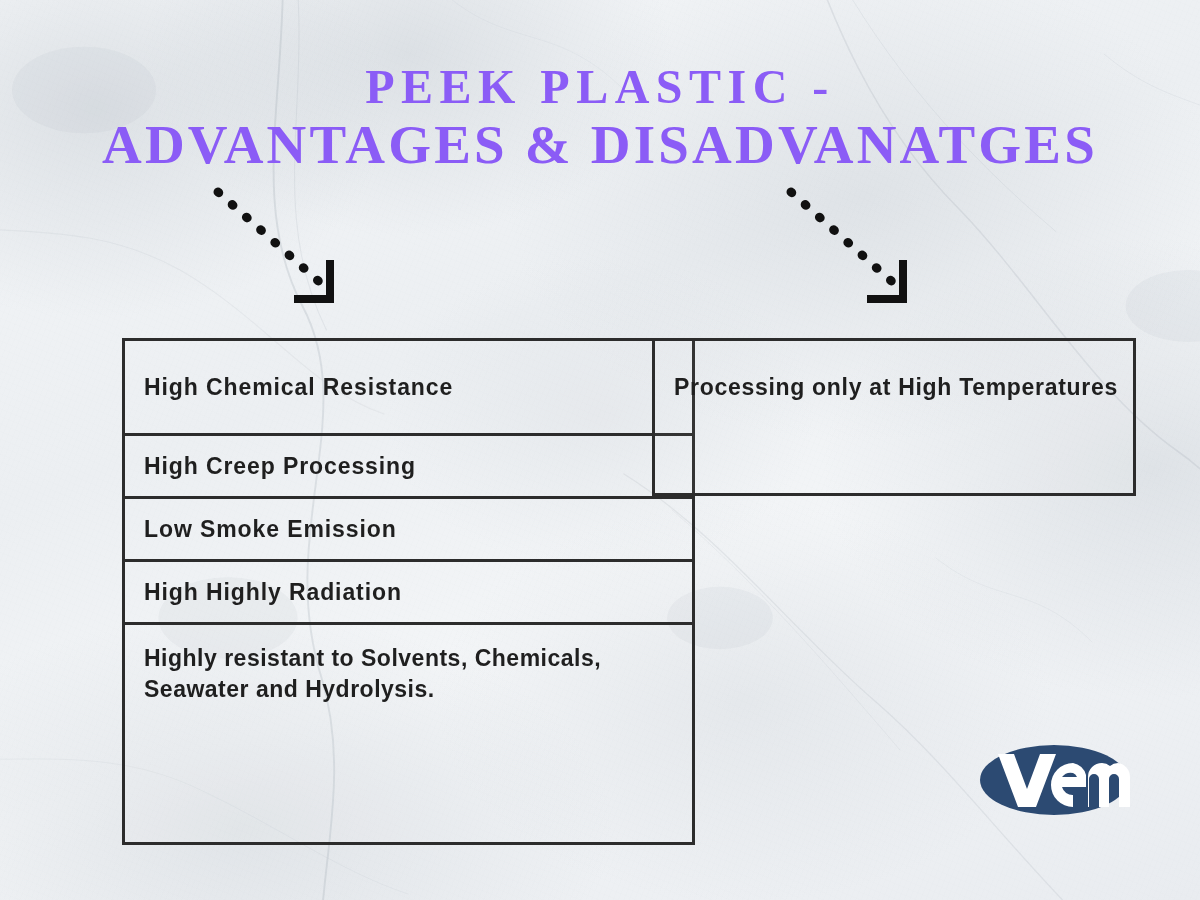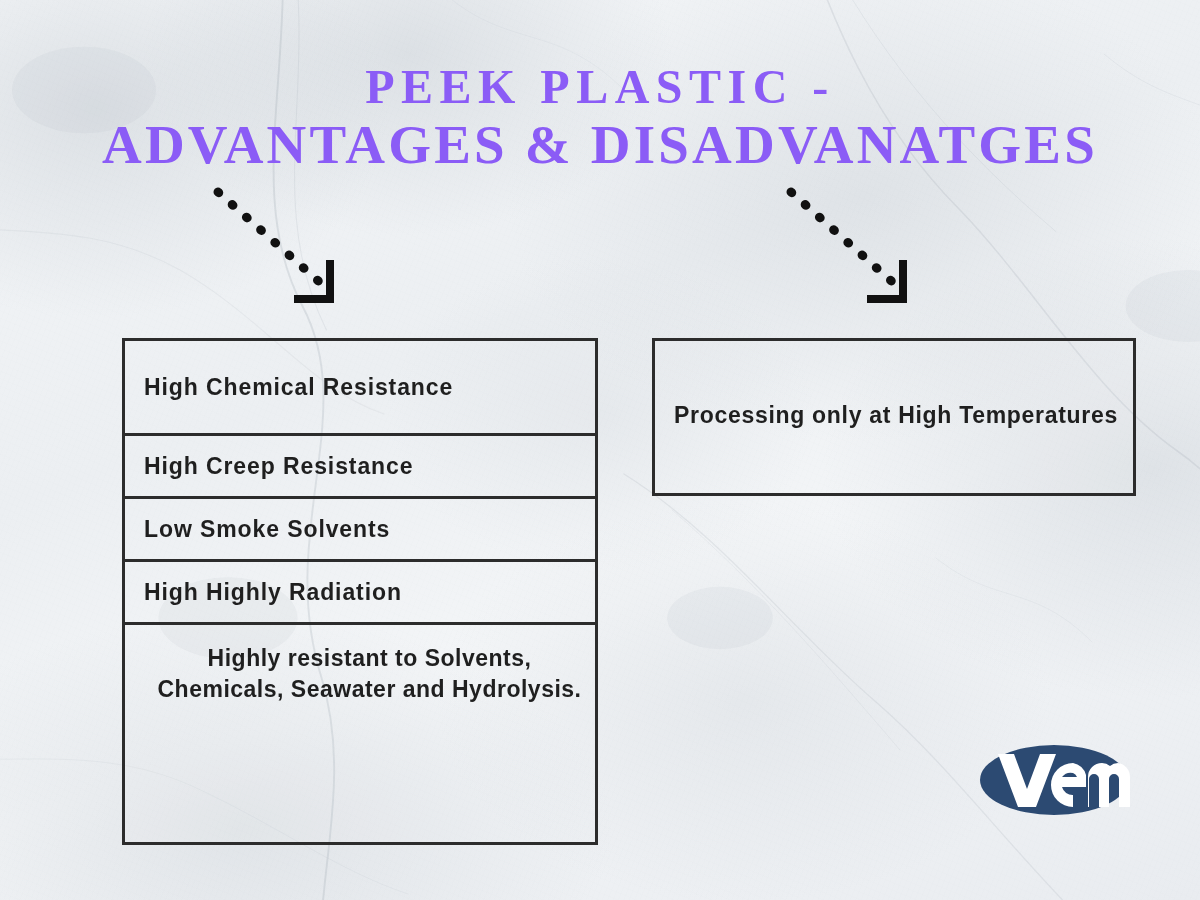--- a/index.html
+++ b/index.html
@@ -96,23 +96,22 @@
 
   
   .list-box {
     position: absolute;
     border: 3px solid #2c2c2c;
     background: rgba(255,255,255,0.04);
   }
   .box-advantages {
     left: 122px;
     top: 338px;
-    width: 476px;
+    width: 573px;
     height: 507px;
-    text-align: center;
   }
   .box-disadvantages {
     left: 652px;
     top: 338px;
     width: 484px;
     height: 158px;
   }
 
   .list-row {
     display: flex;
@@ -140,21 +139,21 @@
   }
 
   
   .box-disadvantages .list-row {
     font-size: 23px;
     letter-spacing: 0.7px;
     height: 62px;
   }
   .box-disadvantages .list-row.row-0 {
     height: 90px;
-    align-items: flex-end;
+    align-items: center;
     padding-top: 4px;
     line-height: 1.3;
   }
 
   .row-text { display: block; max-width: 100%; }
 
   
   .logo {
     position: absolute;
     left: 978px;
@@ -217,24 +216,24 @@
         <line x1="6" y1="6" x2="112" y2="100" stroke="#111111" stroke-width="9" stroke-linecap="round" stroke-dasharray="1 18"></line>
         <polyline points="118,78 118,113 86,113" fill="none" stroke="#111111" stroke-width="8" stroke-linecap="square" stroke-linejoin="miter"></polyline>
       </svg>
     </div>
 
     <div class="list-box box-advantages">
       <div class="list-row row-0">
         <span class="row-text">High Chemical Resistance</span>
       </div>
       <div class="list-row row-2">
-        <span class="row-text">High Creep Resistance</span>
+        <span class="row-text">High Creep Processing</span>
       </div>
       <div class="list-row row-3">
-        <span class="row-text">Low Smoke Solvents</span>
+        <span class="row-text">Low Smoke Emission</span>
       </div>
       <div class="list-row row-4">
         <span class="row-text">High Highly Radiation</span>
       </div>
       <div class="list-row row-5">
         <span class="row-text">Highly resistant to Solvents, Chemicals, Seawater and Hydrolysis.</span>
       </div>
     </div>
 
     <div class="list-box box-disadvantages">

